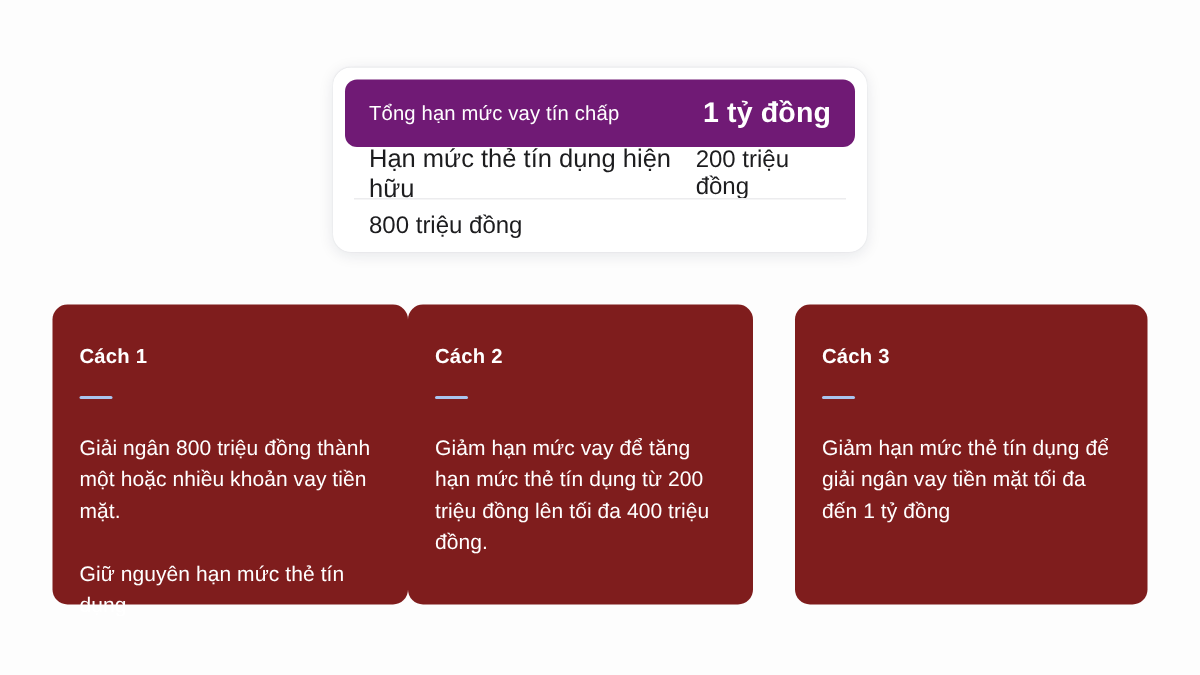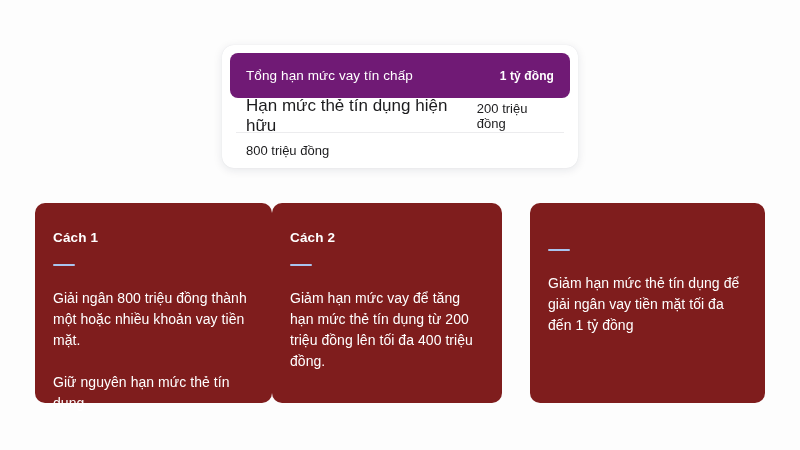--- a/index.html
+++ b/index.html
@@ -48,21 +48,21 @@
     box-sizing: border-box;
   }
   .summary-head .label {
     color: #ffffff;
     font-size: 13.5px;
     font-weight: 400;
     letter-spacing: 0.1px;
   }
   .summary-head .value {
     color: #ffffff;
-    font-size: 12px;
+    font-size: 19px;
     font-weight: 700;
     letter-spacing: 0.1px;
   }
 
   .summary-row {
     height: 35px;
     display: flex;
     align-items: center;
     justify-content: space-between;
     padding: 0 12px 0 16px;
@@ -78,21 +78,21 @@
     height: 1px;
     background: #ececee;
   }
   .summary-row .label {
     color: #1c1c1e;
     font-size: 17px;
     font-weight: 400;
   }
   .summary-row .value {
     color: #1c1c1e;
-    font-size: 13px;
+    font-size: 16px;
     font-weight: 400;
   }
 
   
   .option-card {
     position: absolute;
     top: 203px;
     height: 200px;
     background: #7f1d1d;
     border-radius: 10px;
@@ -161,17 +161,18 @@
     <p class="option-body">Giữ nguyên hạn mức thẻ tín dụng</p>
   </div>
 
   <div class="option-card c2">
     <p class="option-title">Cách 2</p>
     <div class="option-dash"></div>
     <p class="option-body">Giảm hạn mức vay để tăng hạn mức thẻ tín dụng từ 200 triệu đồng lên tối đa 400 triệu đồng.</p>
   </div>
 
   <div class="option-card c3">
+    <p class="option-title">Cách 3</p>
     <div class="option-dash"></div>
     <p class="option-body">Giảm hạn mức thẻ tín dụng để giải ngân vay tiền mặt tối đa đến 1 tỷ đồng</p>
   </div>
 
 </div>
 
 </body></html>

